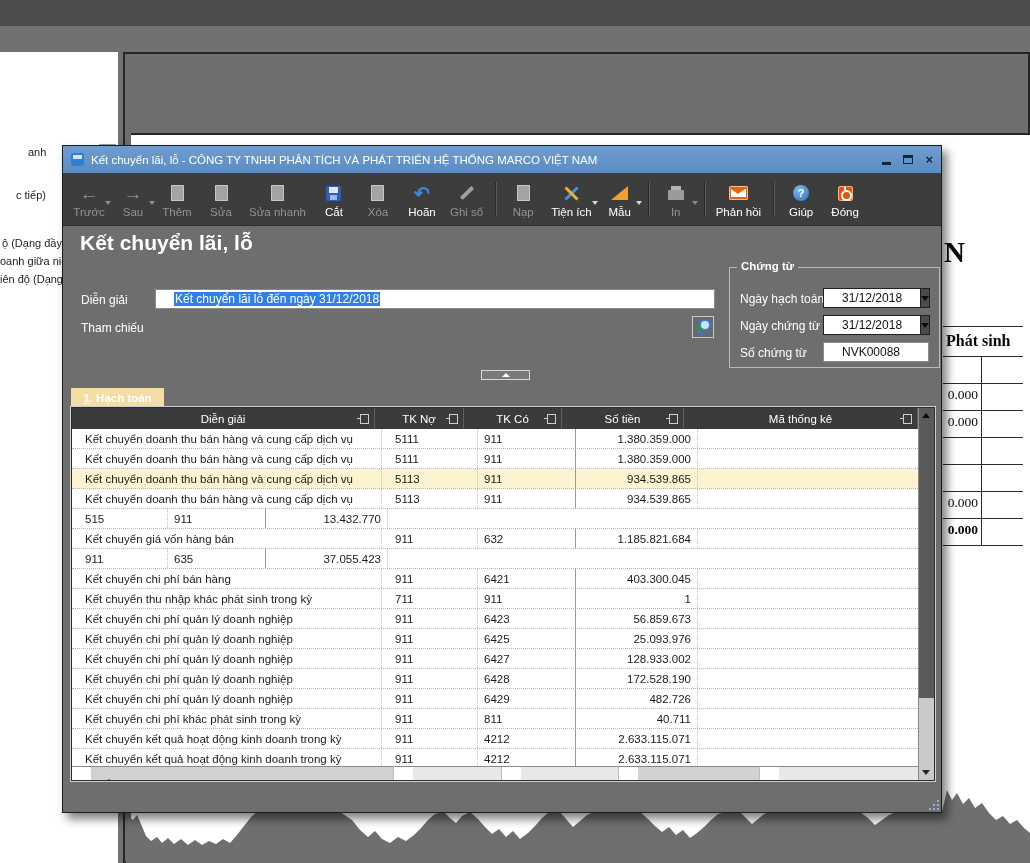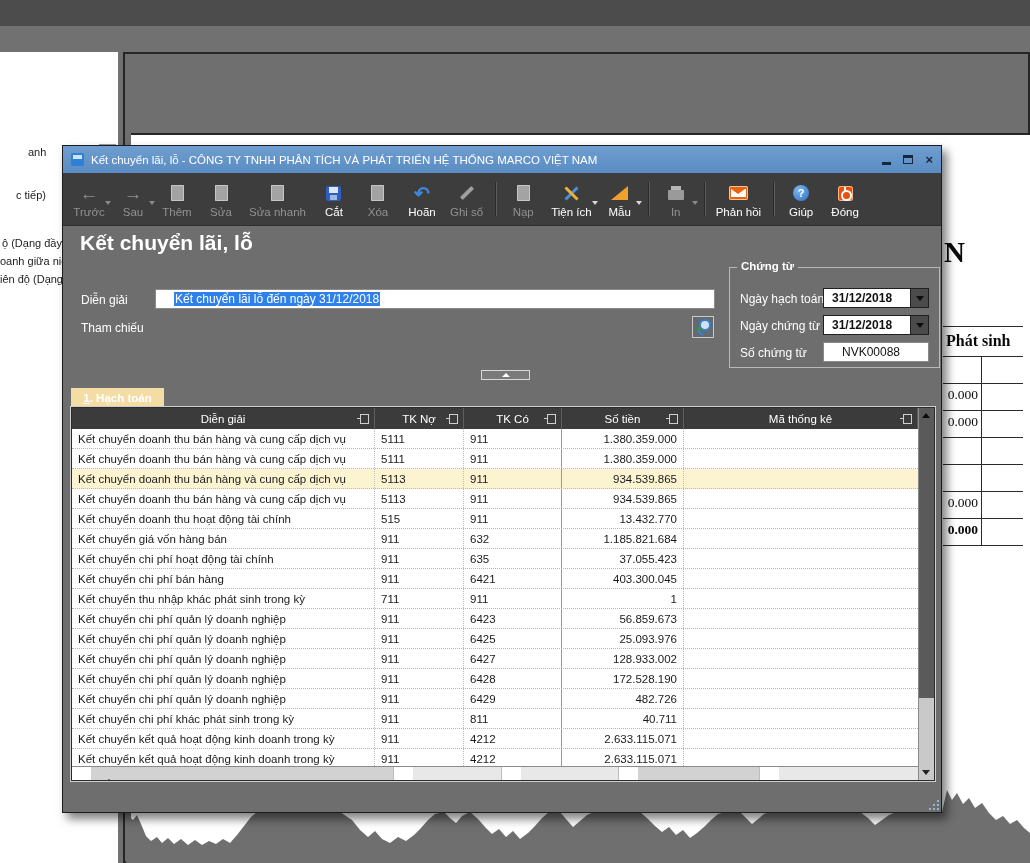--- a/index.html
+++ b/index.html
@@ -88,21 +88,21 @@
        display:flex;align-items:center;font-size:12px;color:#111;padding:0 18px;overflow:hidden;}
   .sel{background:#2f80e8;color:#ffffff;padding:0 1px;white-space:nowrap;}
   .mag-btn{position:absolute;width:22px;height:22px;background:#636b72;border:1px solid #c9c9c9;box-sizing:border-box;}
   .ic-mag{position:absolute;left:2px;top:2px;width:16px;height:16px;}
   .ic-mag::before{content:'';position:absolute;right:0px;top:0px;width:8px;height:8px;border:2px solid #3a7fd0;
                   border-radius:50%;background:#cfe3f7;}
   .ic-mag::after{content:'';position:absolute;left:2px;bottom:1px;width:7px;height:2px;background:#3a7fd0;transform:rotate(45deg);}
   .mag-plus{position:absolute;left:1px;top:4px;color:#23a523;font-weight:bold;font-size:12px;line-height:12px;}
   .combo{position:absolute;height:20px;display:flex;box-sizing:border-box;}
   .combo-text{flex:1;background:#ffffff;border:1px solid #202020;border-right:none;font-size:12px;color:#111;
-              display:flex;align-items:center;padding:0 8px;font-weight:bold;}
+              display:flex;align-items:center;padding:0 18px;}
   .combo-btn{width:17px;background:#4b4b4b;border:1px solid #202020;display:flex;align-items:center;justify-content:center;}
   .combo-btn::after{content:'';width:0;height:0;border-left:4px solid transparent;border-right:4px solid transparent;
                     border-top:5px solid #0e0e0e;}
   .collapse-btn{position:absolute;width:49px;height:10px;background:#7a7a7a;border:1px solid #d8d8d8;
                 box-sizing:border-box;display:flex;align-items:center;justify-content:center;}
   .collapse-btn::after{content:'';width:0;height:0;border-left:4px solid transparent;border-right:4px solid transparent;
                        border-bottom:4px solid #ffffff;}
   .tab{position:absolute;background:#f3dda4;color:#ffffff;font-weight:bold;font-size:11.5px;
        display:flex;align-items:center;justify-content:center;}
   .u{text-decoration:underline;}
@@ -114,21 +114,21 @@
   .hcell{box-sizing:border-box;border-right:1px solid #5f5f5f;color:#ffffff;font-size:11.5px;
          display:flex;align-items:center;justify-content:center;position:relative;}
   .pin{width:7px;height:8px;border:1px solid #cfcfcf;position:absolute;right:5px;top:6px;}
   .pin::before{content:'';position:absolute;left:-4px;top:3px;width:4px;height:1px;background:#cfcfcf;}
   .tbody{height:337px;overflow:hidden;margin-right:16px;}
   .trow{height:20px;display:flex;border-bottom:1px dotted #b5b5b5;box-sizing:border-box;background:#ffffff;}
   .trow.hl{background:#fcf3d1;}
   .tcell{box-sizing:border-box;font-size:11.5px;color:#1a1a1a;display:flex;align-items:center;
          padding:0 6px;overflow:hidden;white-space:nowrap;}
   .c0{width:303px;}.c1{width:89px;}.c2{width:98px;}.c3{width:122px;}.c4{flex:1;text-align:right;}
-  .tcell.c0,.tcell.c1{border-right:1px dotted #bdbdbd;}
+  .tcell.c0,.tcell.c1{border-right:1px dotted #bdbdbd;margin-left:7px;}
   .tcell.c2{border-right:1px solid #9a9a9a;}
   .tcell.c3{border-right:1px dotted #bdbdbd;justify-content:flex-end;}
   .tfoot{height:16px;display:flex;margin-right:16px;border-top:1px solid #8a8a8a;box-sizing:border-box;
          font-size:11.5px;color:#222;}
   .fcell{box-sizing:border-box;display:flex;align-items:center;padding:17px 5px;background:#e8e8e8;border-right:1px solid #bdbdbd;margin-left:19px;}
   .fcell.dark{background:#d2d2d2;}
   .fcell.num{justify-content:flex-end;}
   .vscroll{position:absolute;right:0;top:0;width:16px;height:100%;background:#c9c9c9;border-left:1px solid #8a8a8a;box-sizing:border-box;}
   .sb-thumb{position:absolute;left:0;top:0;width:100%;height:78%;background:#5a5a5a;}
   .sb-up{position:absolute;left:3px;top:5px;width:0;height:0;border-left:4px solid transparent;
@@ -382,35 +382,33 @@
             <div class="tcell c4"></div>
           </div>
           <div class="trow">
             <div class="tcell c0">Kết chuyển doanh thu bán hàng và cung cấp dịch vụ</div>
             <div class="tcell c1">5113</div>
             <div class="tcell c2">911</div>
             <div class="tcell c3">934.539.865</div>
             <div class="tcell c4"></div>
           </div>
           <div class="trow">
-            <div class="tcell c0">Kết chuyển doanh thu hoạt động tài chính</div>
             <div class="tcell c1">515</div>
             <div class="tcell c2">911</div>
             <div class="tcell c3">13.432.770</div>
             <div class="tcell c4"></div>
           </div>
           <div class="trow">
             <div class="tcell c0">Kết chuyển giá vốn hàng bán</div>
             <div class="tcell c1">911</div>
             <div class="tcell c2">632</div>
             <div class="tcell c3">1.185.821.684</div>
             <div class="tcell c4"></div>
           </div>
           <div class="trow">
-            <div class="tcell c0">Kết chuyển chi phí hoạt động tài chính</div>
             <div class="tcell c1">911</div>
             <div class="tcell c2">635</div>
             <div class="tcell c3">37.055.423</div>
             <div class="tcell c4"></div>
           </div>
           <div class="trow">
             <div class="tcell c0">Kết chuyển chi phí bán hàng</div>
             <div class="tcell c1">911</div>
             <div class="tcell c2">6421</div>
             <div class="tcell c3">403.300.045</div>

